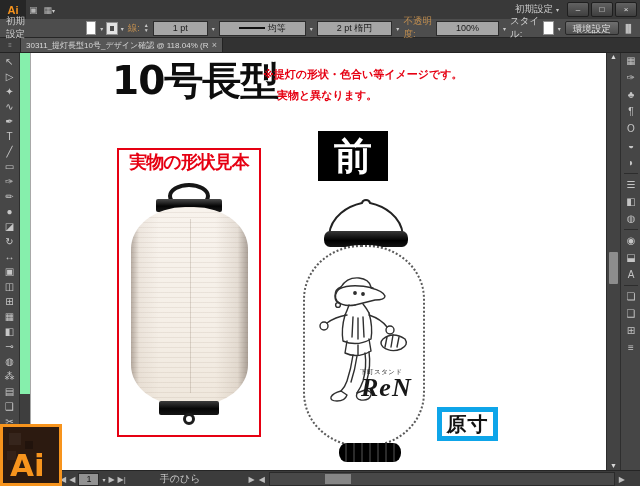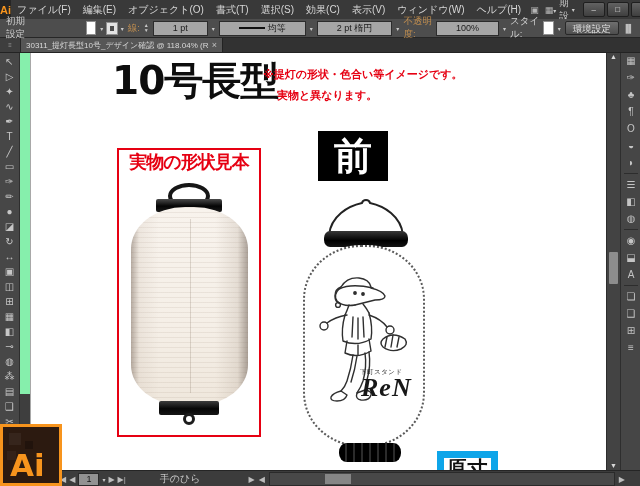--- a/index.html
+++ b/index.html
@@ -97,23 +97,23 @@
               background:linear-gradient(#383838,#000 60%,#141414);}
   .il-body{position:absolute;left:1px;top:47px;width:122px;height:202px;background:#fff;
            border:2px dotted #5a5a5a;border-radius:58px/54px;box-sizing:border-box;}
   .il-botband{position:absolute;left:37px;top:245px;width:62px;height:19px;border-radius:7px/9px;
               background:repeating-linear-gradient(90deg,#000 0 6px,#2b2b2b 6px 8px);}
   .il-small{position:absolute;left:55px;top:121px;font-size:6.5px;color:#222;letter-spacing:.5px;white-space:nowrap;}
   .il-logo{position:absolute;left:56px;top:126px;font-size:26px;font-style:italic;font-weight:600;
            color:#171717;font-family:"Liberation Serif","DejaVu Serif",serif;letter-spacing:1px;}
 
   
-  .gensun{position:absolute;left:417px;top:355px;width:61px;height:34px;border:7px solid #0ea5e9;
+  .gensun{position:absolute;left:417px;top:355px;width:61px;height:34px;border:5px solid #0ea5e9;
           box-sizing:border-box;background:#fff;color:#111;font-size:20px;font-weight:bold;
-          display:flex;align-items:center;justify-content:center;letter-spacing:1px;margin-top:44px;}
+          display:flex;align-items:center;justify-content:center;letter-spacing:1px;}
 
   
   .dock{position:absolute;left:620px;top:38px;width:20px;height:448px;background:#464646;
         border-left:1px solid #2e2e2e;z-index:10;}
   .dock .grip{height:13px;color:#9a9a9a;font-size:6px;text-align:center;line-height:13px;border-bottom:1px solid #3a3a3a;}
   .dock-icon{width:20px;height:17px;display:flex;align-items:center;justify-content:center;
              color:#c4c4c4;font-size:10px;}
   .dock-div{height:1px;background:#2d2d2d;margin:2px 3px;}
 
   
@@ -145,31 +145,20 @@
 
   svg{display:block;}
 </style>
 </head>
 <body>
 
 <div id="app">
 
   <div class="menubar">
     <div class="ai-badge">Ai</div>
-    <div id="menu-items" style="display:flex;">
-        <div class="menu-item">ファイル(F)</div>
-        <div class="menu-item">編集(E)</div>
-        <div class="menu-item">オブジェクト(O)</div>
-        <div class="menu-item">書式(T)</div>
-        <div class="menu-item">選択(S)</div>
-        <div class="menu-item">効果(C)</div>
-        <div class="menu-item">表示(V)</div>
-        <div class="menu-item">ウィンドウ(W)</div>
-        <div class="menu-item">ヘルプ(H)</div>
-      </div>
     <span class="mb-icon">▣</span>
     <span class="mb-icon"><span>▦</span><span class="dd">▾</span></span>
     <div class="workspace">
       <span>初期設定</span>
         <span class="dd">▾</span>
     </div>
     <div class="win-btns" id="win-btns">
         <div class="win-btn">–</div>
         <div class="win-btn">□</div>
         <div class="win-btn">×</div>

